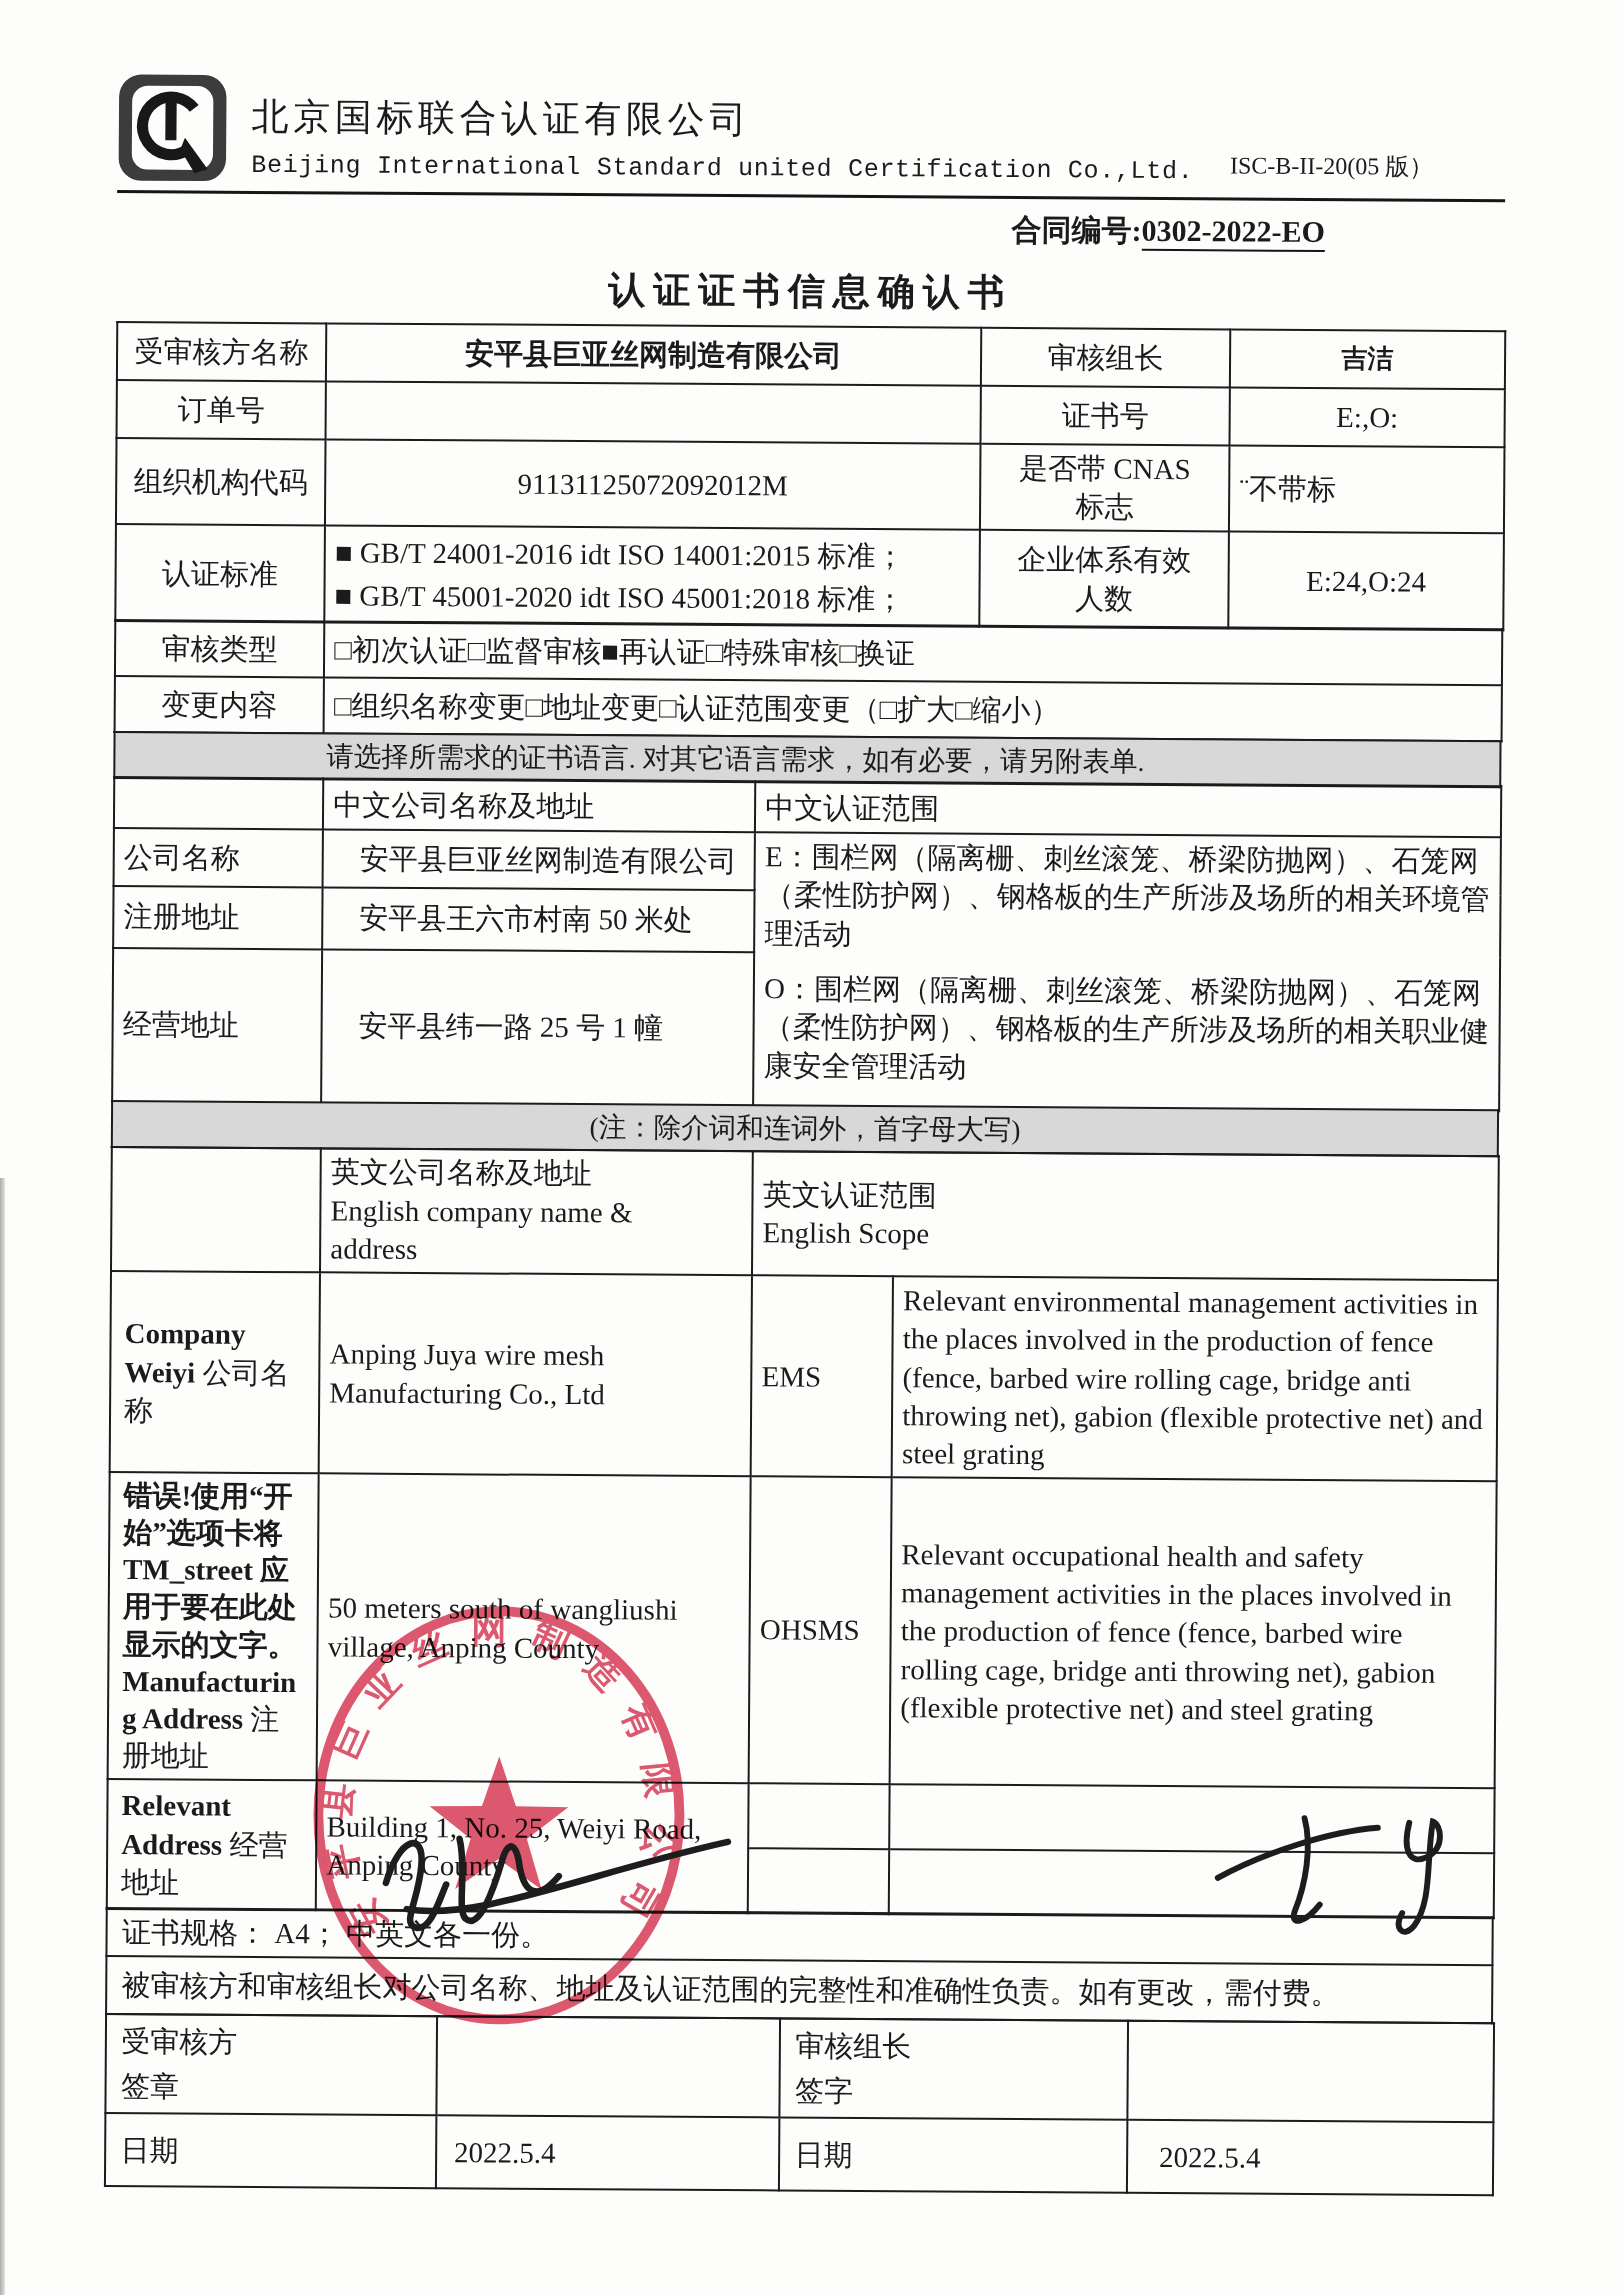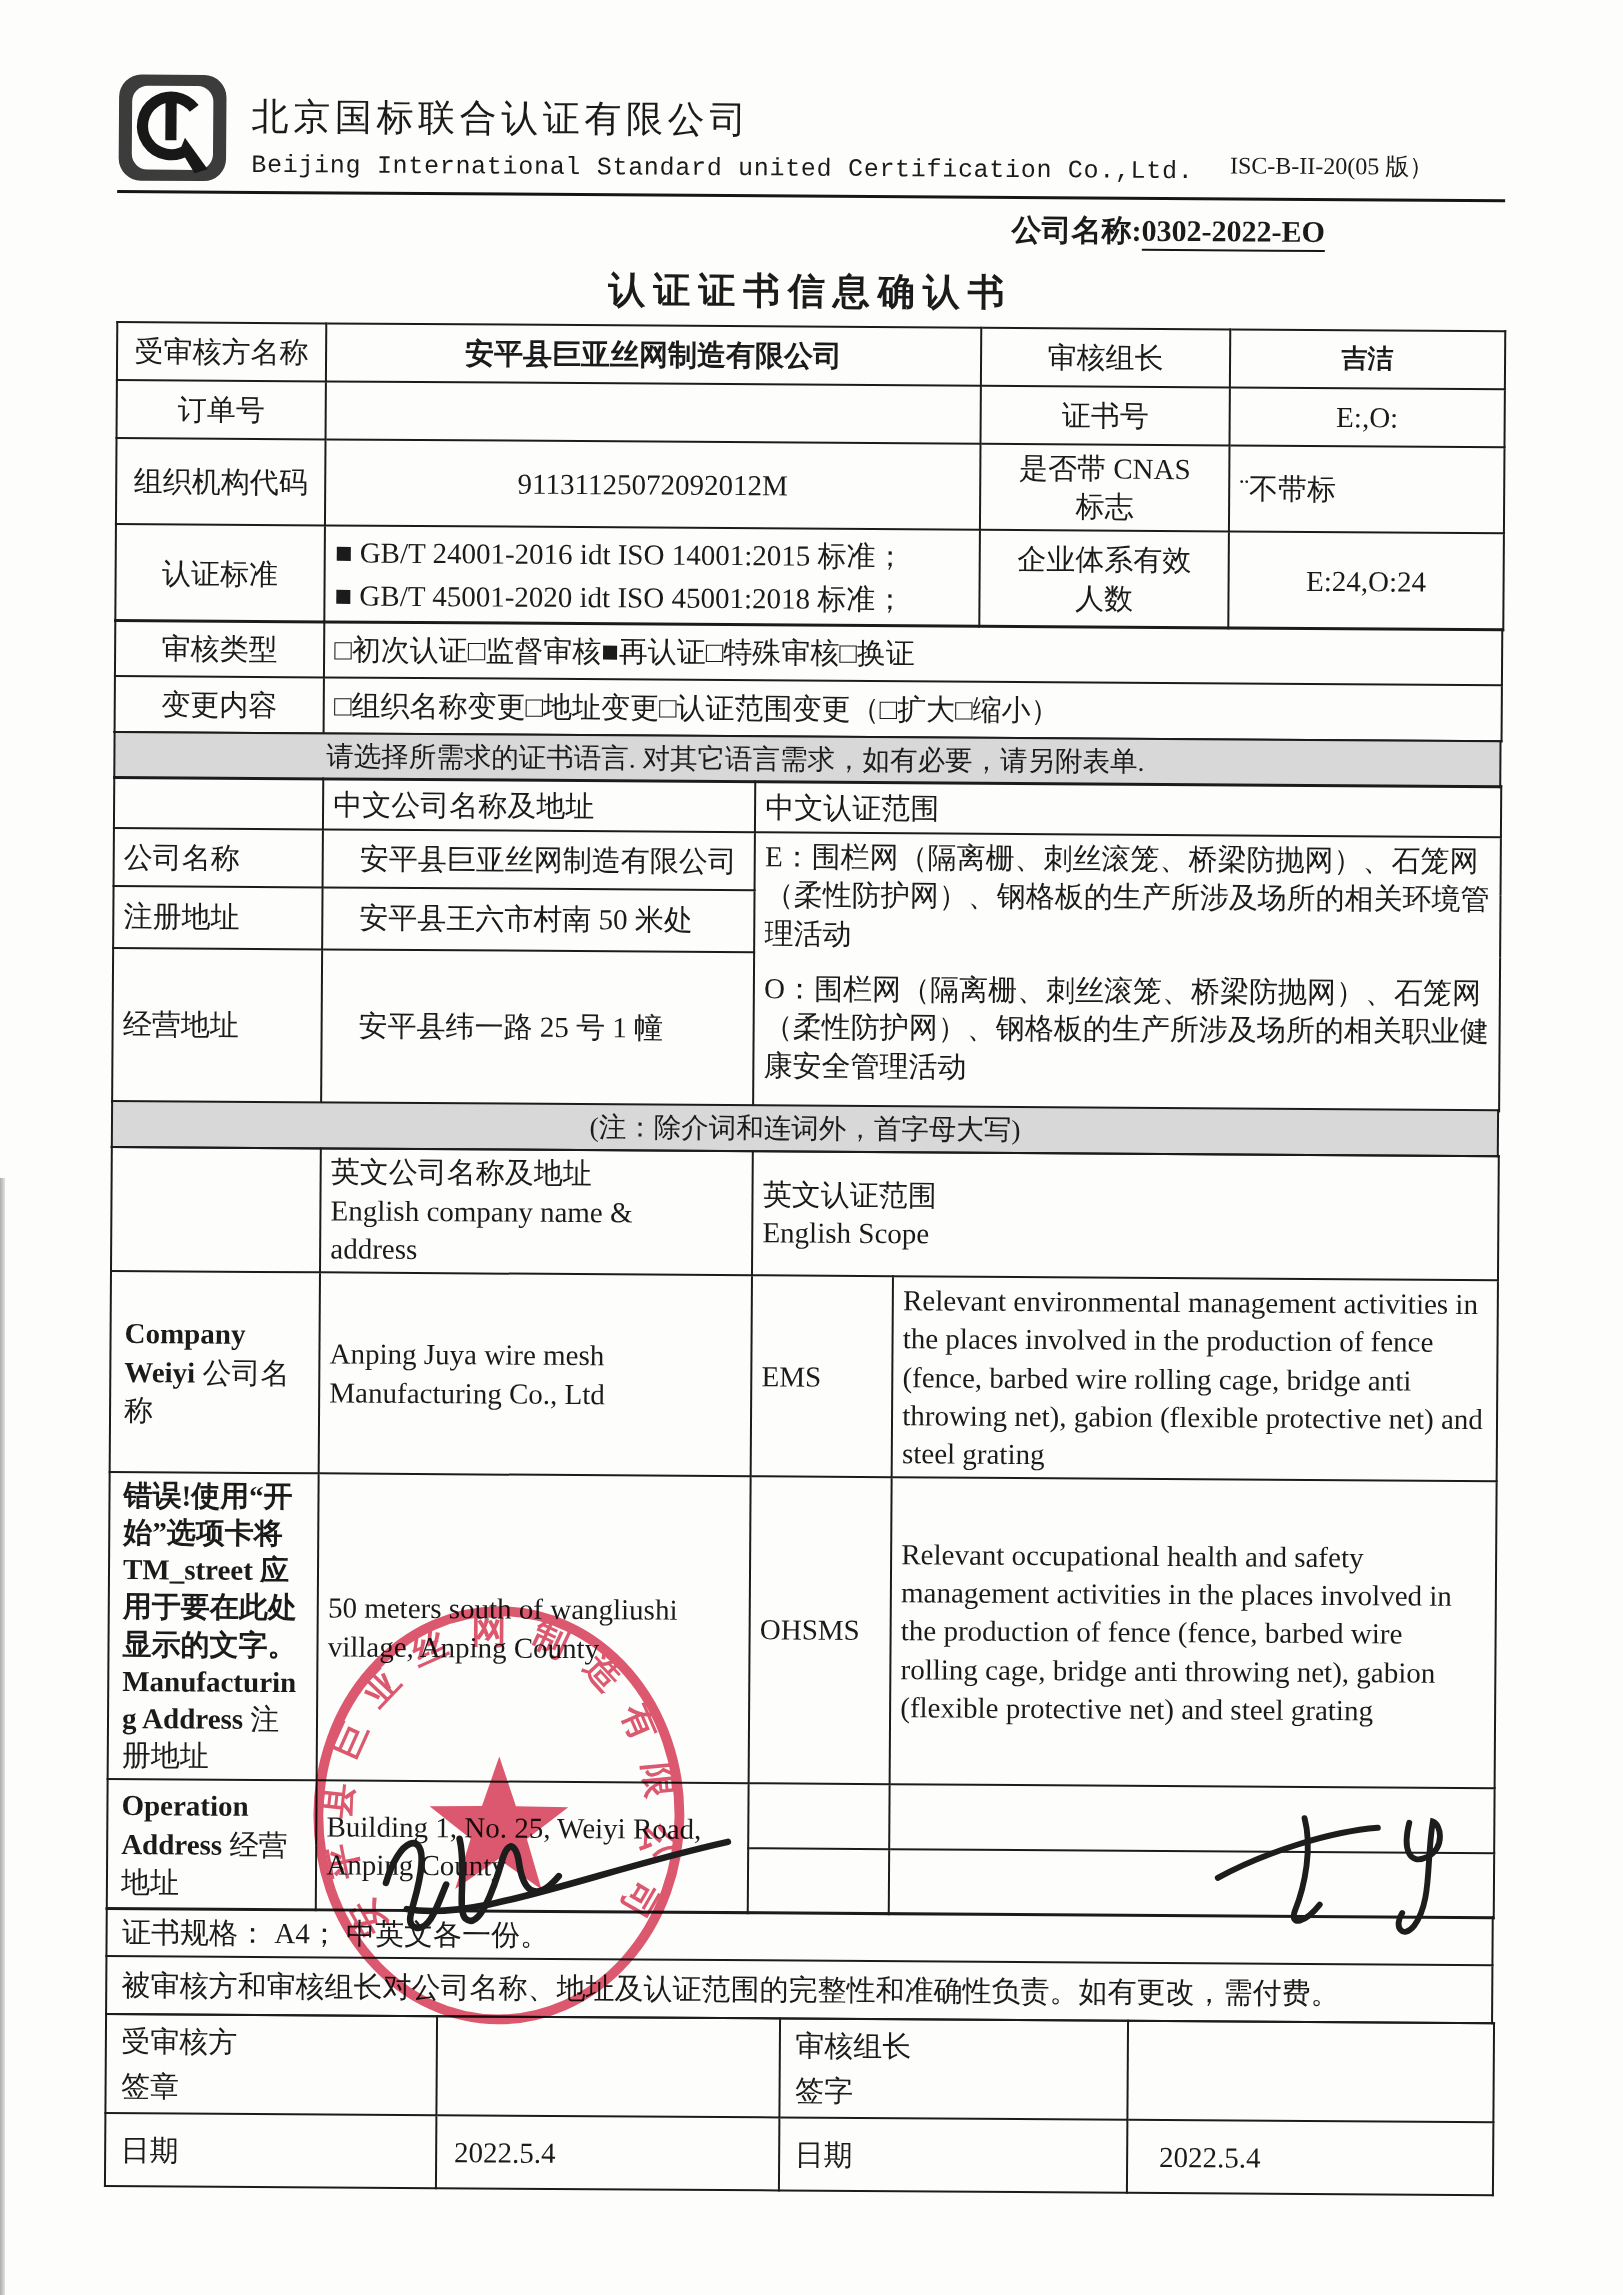--- a/index.html
+++ b/index.html
@@ -62,21 +62,21 @@
         </svg>
       </div>
       <div class="hdr-names">
         <div class="cn-name">北京国标联合认证有限公司</div>
         <div class="en-name">Beijing International Standard united Certification Co.,Ltd.</div>
       </div>
       <div class="form-code">ISC-B-II-20(05 版）</div>
     </div>
     <div class="hdr-rule"></div>
     <div class="contract">
-      <span class="b">公司名称:</span><span class="b u">0302-2022-EO</span>
+      <span class="b">合同编号:</span><span class="b u">0302-2022-EO</span>
     </div>
     <div class="doc-title">认证证书信息确认书</div>
 
     <table class="t">
       <colgroup>
           <col style="width:209px">
           <col style="width:655px">
           <col style="width:249px">
           <col style="width:275px">
         </colgroup>
@@ -204,21 +204,21 @@
       <tr style="height:291px">
         <td class="top" style="padding-left:13px;line-height:1.28">
           <span class="b">错误!使用“开始”选项卡将 TM_street 应用于要在此处显示的文字。</span><span class="b">Manufacturing Address</span><span> 注册地址</span>
         </td>
         <td class="top pl en-txt">50 meters south of wangliushi village, Anping County</td>
         <td class="top pl">OHSMS</td>
         <td class="top pl scope-en">Relevant occupational health and safety management activities in the places involved in the production of fence (fence, barbed wire rolling cage, bridge anti throwing net), gabion (flexible protective net) and steel grating</td>
       </tr>
       <tr style="height:65px">
         <td rowspan="2" class="top" style="padding-left:13px">
-          <span class="b">Operation Address</span><span> 经营地址</span>
+          <span class="b">Relevant Address</span><span> 经营地址</span>
         </td>
         <td rowspan="2" class="top pl en-txt">Building 1, No. 25, Weiyi Road, Anping County</td>
         <td></td>
         <td></td>
       </tr>
       <tr style="height:65px">
         <td></td>
         <td></td>
       </tr>
     </tbody>

